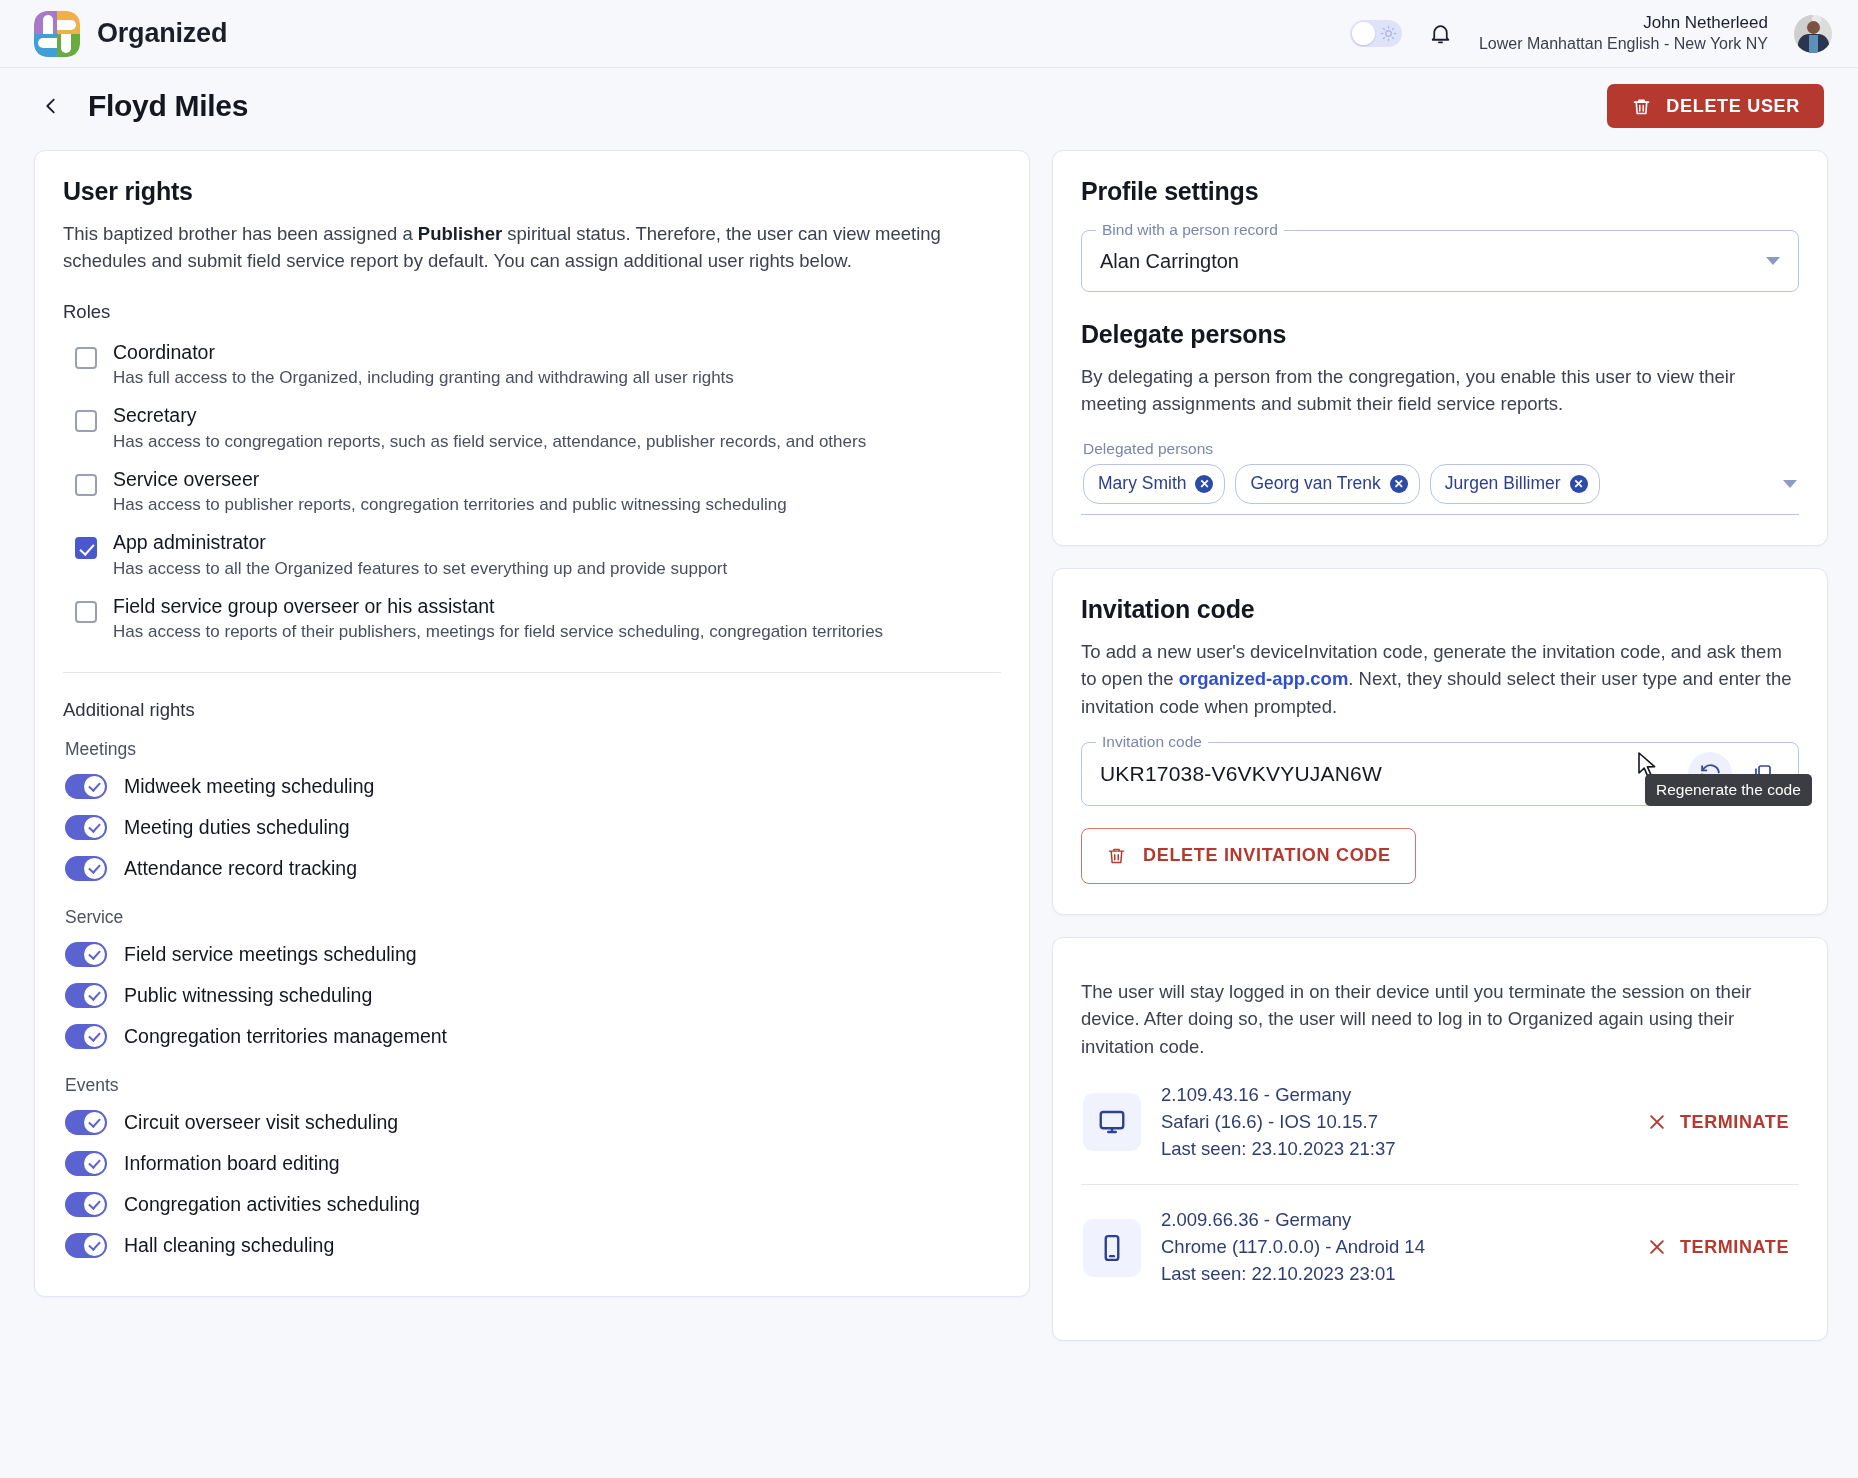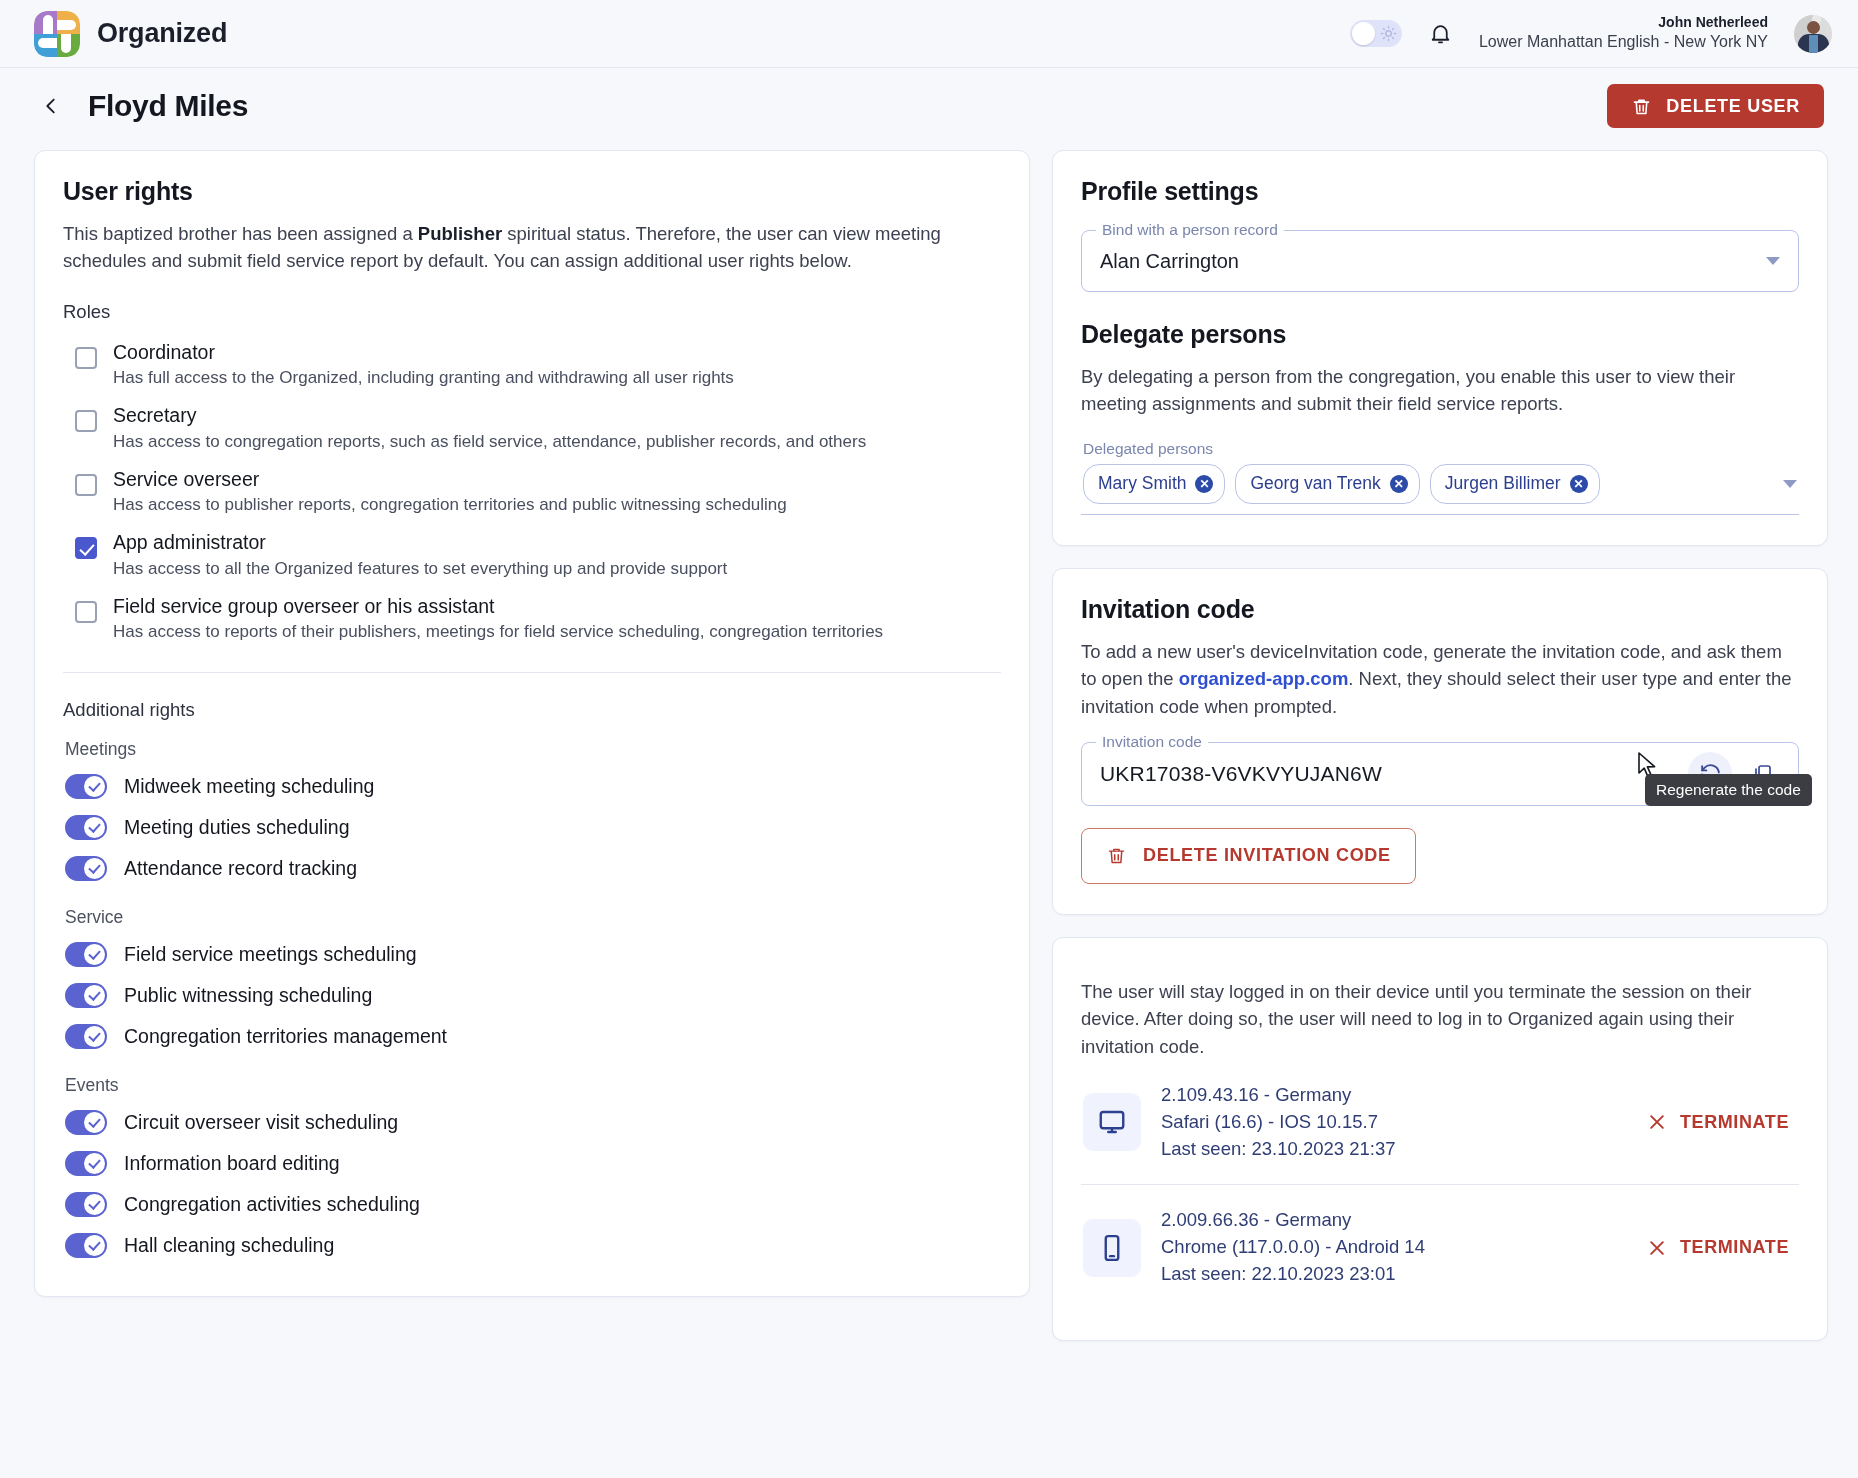--- a/index.html
+++ b/index.html
@@ -45,21 +45,21 @@
     background: #dfe3fa; position: relative; cursor: pointer;
     display:flex; align-items:center;
   }
   .theme-toggle .knob {
     width: 23px; height: 23px; border-radius: 50%; background: #fff;
     position:absolute; left: 2px; top: 2px; box-shadow: 0 1px 2px rgba(0,0,0,.14);
   }
   .theme-toggle .sun { position:absolute; right: 5px; top: 5px; opacity:.55; }
   .bell { cursor:pointer; display:flex; align-items:center; }
   .userblock { text-align: right; line-height: 1.28; }
-  .user-name { font-size: 14px; font-weight: 700; color:#1b1f2b;text-align:right; }
+  .user-name { font-size: 17px; font-weight: 400; color:#1b1f2b;text-align:right; }
   .user-sub { font-size: 16px; color:#3a3f4c; }
   .avatar {
     width: 38px; height: 38px; border-radius: 50%;
     overflow:hidden; position:relative; background:#e8e8e8; flex:none;
   }
   .avatar .bg { position:absolute; inset:0; background:linear-gradient(100deg,#cfcfcf 0 42%,#e9e9e9 42% 62%,#dcdcdc 62% 100%); }
   .avatar .head { position:absolute; left:13px; top:6px; width:13px; height:13px; border-radius:50%; background:#7b5340; }
   .avatar .body { position:absolute; left:4px; top:19px; width:31px; height:22px; border-radius:11px 11px 0 0; background:#2b3550; }
   .avatar .shirt { position:absolute; left:15px; top:20px; width:9px; height:18px; background:#5d8fb8; }
 
@@ -190,21 +190,21 @@
 
   
   .session-row { display:flex; align-items:center; gap: 20px; padding: 22px 2px; }
   .dev-icon {
     width: 58px; height: 58px; border-radius: 10px; background:#f0f3fd;
     display:flex; align-items:center; justify-content:center; flex:none; color:#2d3f8f;
   }
   .sess-lines { line-height: 1.45; }
   .sess-lines div { font-size: 18.5px; color:#2f3d74; }
   .terminate {
-    margin-left:auto; display:flex; align-items:center; gap: 13px; color:#b5392e;
+    margin-left:auto; display:flex; gap: 13px; color:#b5392e;
     font-size: 18px; font-weight:600; letter-spacing:.6px; cursor:pointer; padding-right: 8px;
   }
   .sess-divider { height:1px; background:#e4e7f2; }
 </style>
 </head>
 <body>
 
 <div class="topbar">
   <div class="brand">
     <div class="logo">

